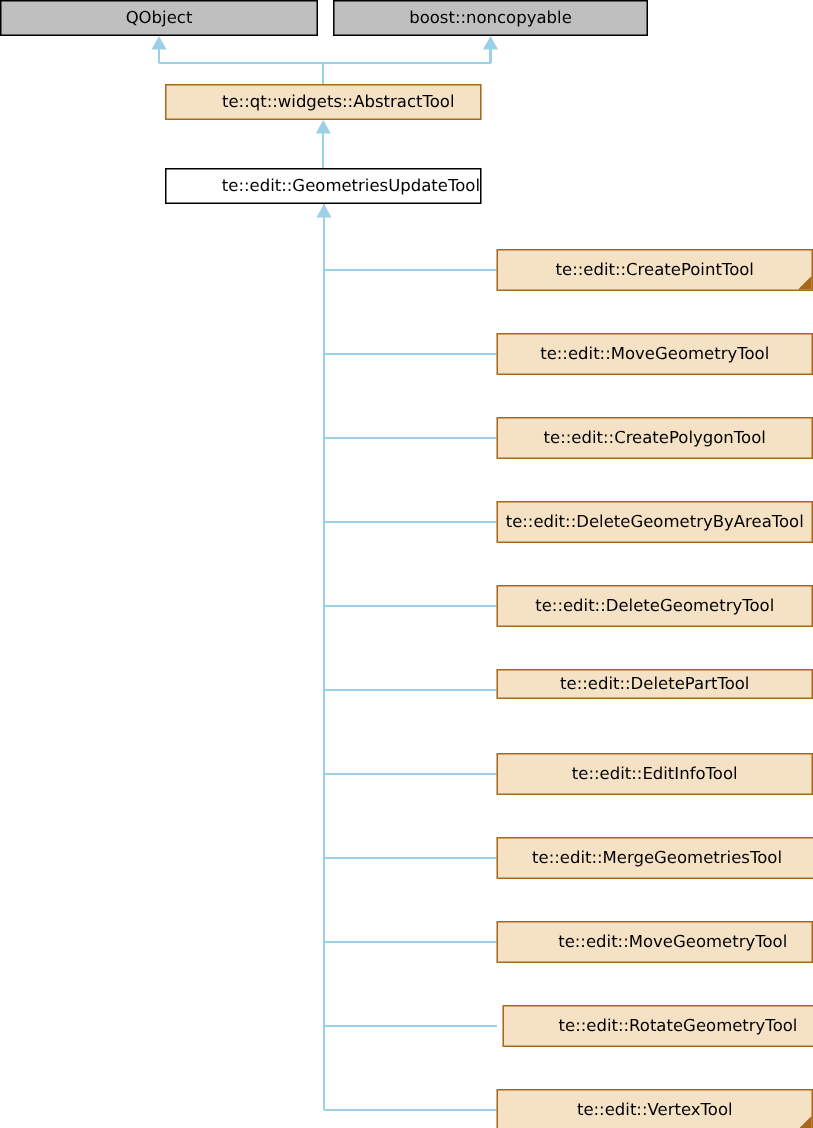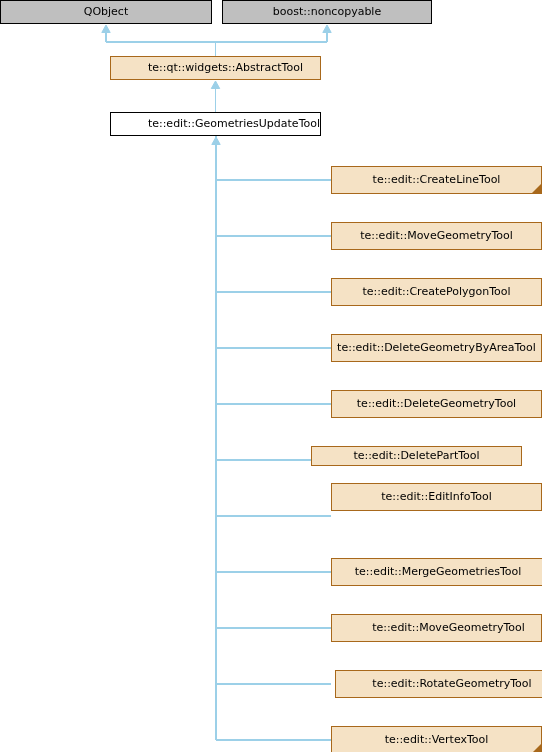--- a/index.html
+++ b/index.html
@@ -99,39 +99,39 @@
       <div class="node node-base" style="left: 222px; top: 0px; width: 210px; height: 24px;">
         <span class="node-label">boost::noncopyable</span>
       </div>
       <div class="node node-highlight" style="left: 110px; top: 56px; width: 211px; height: 24px; padding-left: 20px;">
         <span class="node-label">te::qt::widgets::AbstractTool</span>
       </div>
       <div class="node node-current" style="left: 110px; top: 112px; width: 211px; height: 24px; justify-content: flex-end;">
         <span class="node-label">te::edit::GeometriesUpdateTool</span>
       </div>
       <div class="node node-highlight" style="left: 331px; top: 166px; width: 211px; height: 28px;">
-        <span class="node-label">te::edit::CreateLineTool</span>
+        <span class="node-label">te::edit::CreatePointTool</span>
         <span class="fold"></span>
       </div>
       <div class="node node-highlight" style="left: 331px; top: 222px; width: 211px; height: 28px;">
         <span class="node-label">te::edit::MoveGeometryTool</span>
       </div>
       <div class="node node-highlight" style="left: 331px; top: 278px; width: 211px; height: 28px;">
         <span class="node-label">te::edit::CreatePolygonTool</span>
       </div>
       <div class="node node-highlight" style="left: 331px; top: 334px; width: 211px; height: 28px; text-align: right;">
         <span class="node-label">te::edit::DeleteGeometryByAreaTool</span>
       </div>
       <div class="node node-highlight" style="left: 331px; top: 390px; width: 211px; height: 28px;">
         <span class="node-label">te::edit::DeleteGeometryTool</span>
       </div>
-      <div class="node node-highlight" style="left: 311px; top: 446px; width: 211px; height: 20px;">
+      <div class="node node-highlight" style="left: 331px; top: 446px; width: 211px; height: 20px;">
         <span class="node-label">te::edit::DeletePartTool</span>
       </div>
-      <div class="node node-highlight" style="left: 331px; top: 483px; width: 211px; height: 28px; align-items: center;">
+      <div class="node node-highlight" style="left: 331px; top: 502px; width: 211px; height: 28px; align-items: center;">
         <span class="node-label">te::edit::EditInfoTool</span>
       </div>
       <div class="node node-highlight" style="left: 331px; top: 558px; width: 214px; height: 28px;">
         <span class="node-label">te::edit::MergeGeometriesTool</span>
       </div>
       <div class="node node-highlight" style="left: 331px; top: 614px; width: 211px; height: 28px; padding-left: 24px;">
         <span class="node-label">te::edit::MoveGeometryTool</span>
       </div>
       <div class="node node-highlight" style="left: 335px; top: 670px; width: 234px; height: 28px;">
         <span class="node-label">te::edit::RotateGeometryTool</span>

